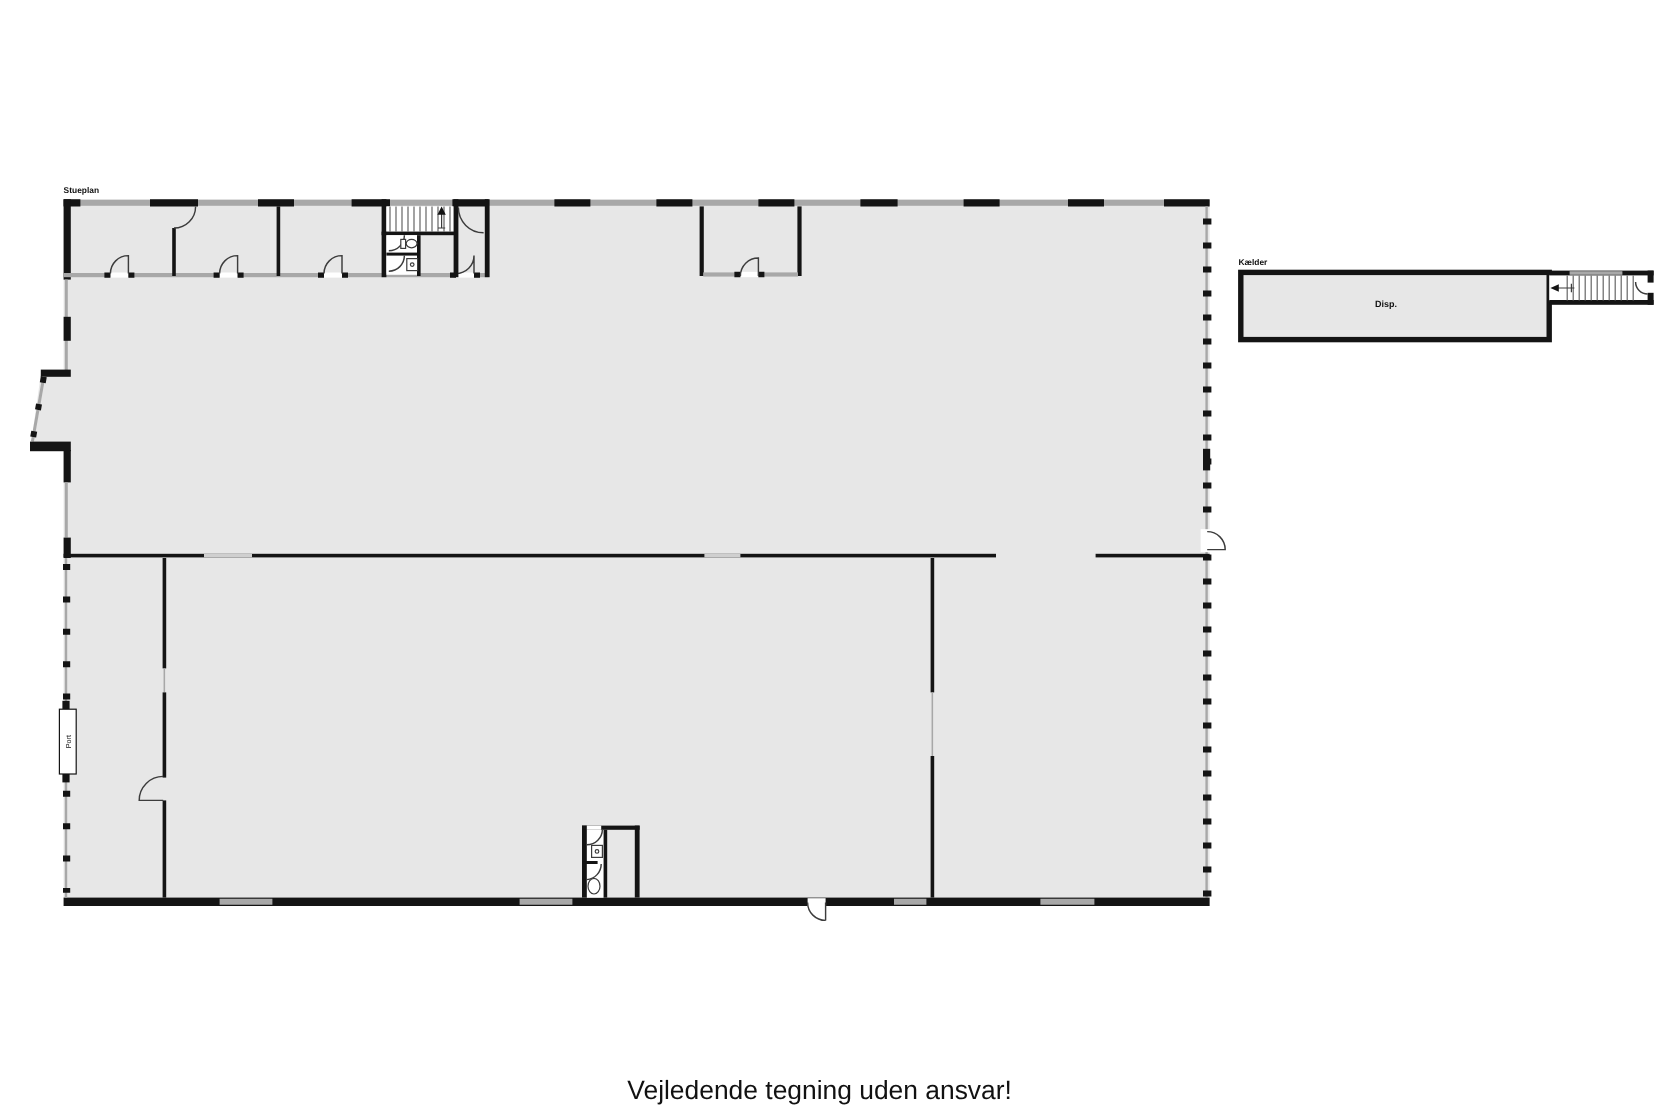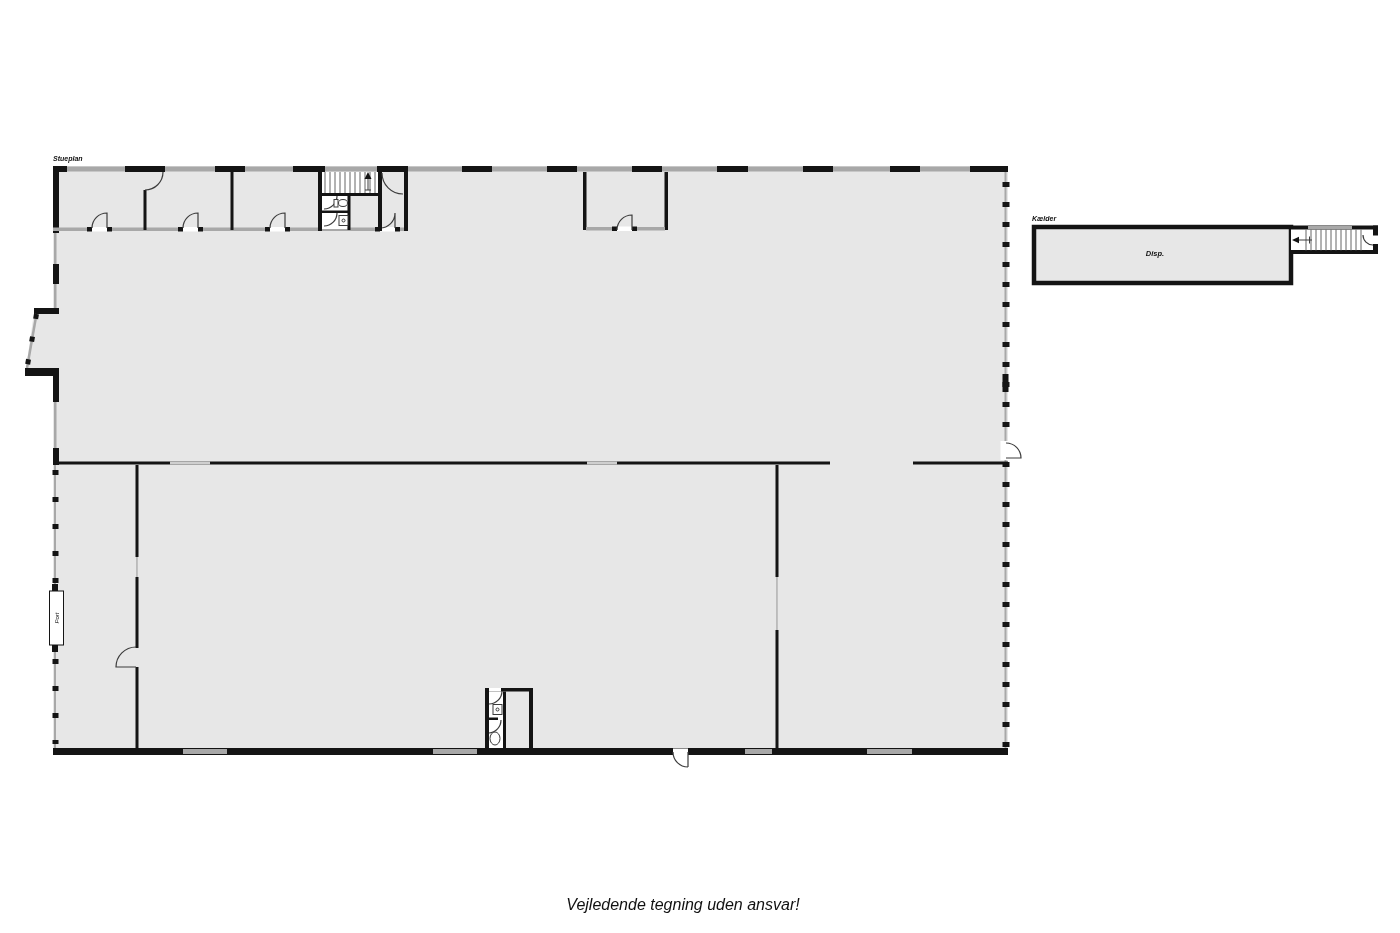--- a/index.html
+++ b/index.html
@@ -1,34 +1,34 @@
 <!DOCTYPE html>
 <html style="--background: #ffffff; --wall: #141414; --window: #a8a8a8; --gap: #cfcfcf; --floor: #e7e7e7; --hatch: #666666; --arc: #3c3c3c; --text: #111111;"><head>
 <meta charset="utf-8">
 <style>
   html,body{margin:0;padding:0;background:#fff;}
   .page{position:relative;width:1400px;height:933px;background:var(--background,#fff);
-        font-family:"Liberation Sans", sans-serif;overflow:hidden;font-style:italic;}
+        font-family:"Liberation Sans", sans-serif;overflow:hidden;}
   svg text{fill:var(--text,#111);}
   .plan-label{font-size:7px;font-weight:600;}
   .room-label{font-size:7.5px;font-weight:700;}
   .port-label{font-size:6px;}
   .wallf{fill:var(--wall,#141414);}
   .winf{fill:var(--window,#a8a8a8);}
   .gapf{fill:var(--gap,#cfcfcf);}
   .floorf{fill:var(--floor,#e7e7e7);}
   .whitef{fill:#ffffff;}
   .arc{fill:none;stroke:var(--arc,#3c3c3c);stroke-width:1.2;}
   .fixline{fill:none;stroke:var(--arc,#3c3c3c);stroke-width:1;}
   .fixrect{fill:#ffffff;stroke:var(--arc,#3c3c3c);stroke-width:1;}
   .hatch{fill:none;stroke:var(--hatch,#666);stroke-width:1;}
   .ticks{fill:none;stroke:var(--wall,#141414);}
   .grayline{fill:none;stroke:var(--window,#a8a8a8);}
   .footer{position:absolute;left:0;right:34px;top:896px;text-align:center;
-          font-size:16px;color:var(--text,#111);}
+          font-size:22px;color:var(--text,#111);}
 </style>
 </head>
 <body>
 
 <div class="page">
 <svg width="1400" height="933" viewBox="0 0 1400 933">
 
   <g>
     <text x="53" y="161" class="plan-label">Stueplan</text>
 

